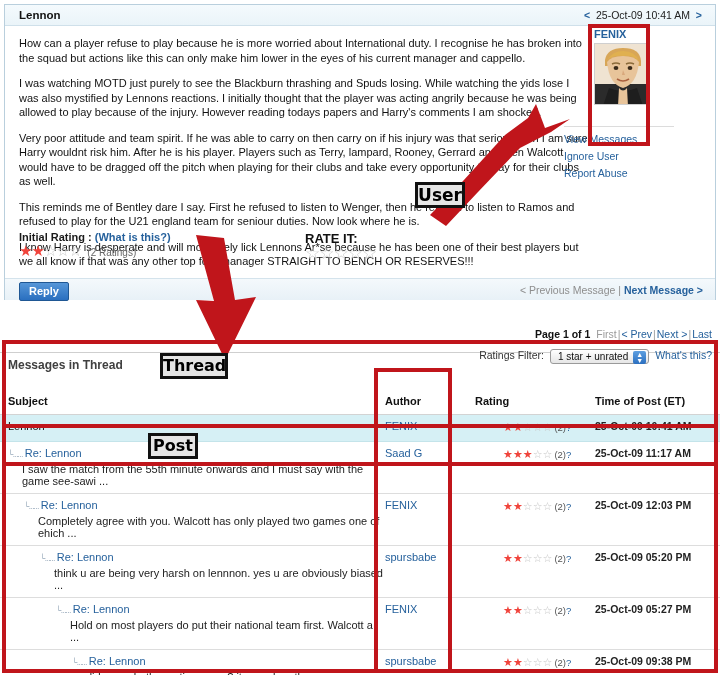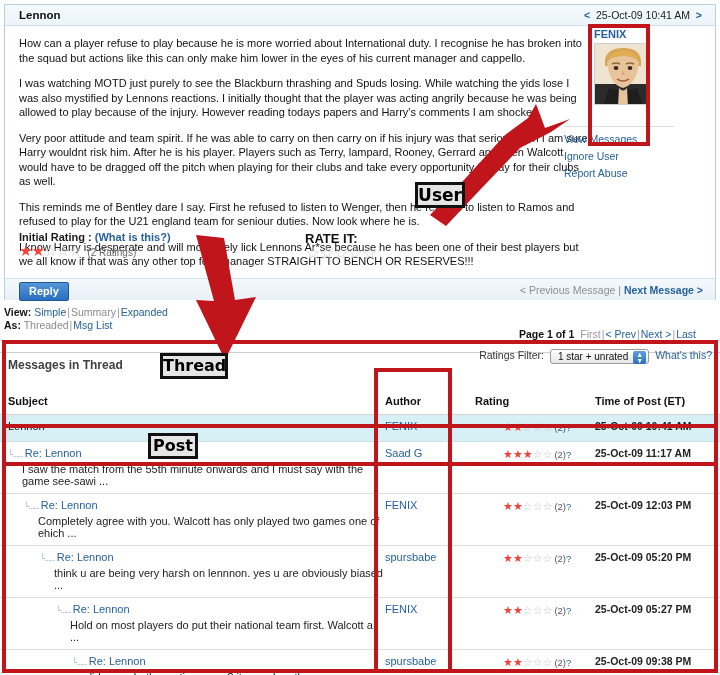--- a/index.html
+++ b/index.html
@@ -97,21 +97,21 @@
     position: absolute; left: 4px; top: 306px;
     font-size: 10.5px; line-height: 12.5px;
   }
   .viewas b { color: #111; }
   .viewas a { color: #26619c; text-decoration: none; }
   .viewas .cur { color: #8a8a8a; }
   .viewas .sep { color: #9a9a9a; padding: 0 1px; }
 
   
   .pager {
-    position: absolute; right: 24px; top: 328px;
+    position: absolute; right: 8px; top: 328px;
     font-size: 10.5px; white-space: nowrap; text-align: right;
   }
   .pager b { color: #111; }
   .pager a { color: #26619c; text-decoration: none; }
   .pager .dim { color: #9a9a9a; }
   .pager .sep { color: #9a9a9a; padding: 0 1px; }
 
   
   .profile {
     position: absolute; left: 594px; top: 28px; width: 110px;
@@ -286,30 +286,20 @@
       </svg>
     </div>
   </div>
 
   <div class="profile-links">
     <a href="#">View Messages</a>
     <a href="#">Ignore User</a>
     <a href="#">Report Abuse</a>
   </div>
 
-  <div class="viewas">
-    <div>
-      <b>View:</b>
-      <a href="#">Simple</a><span class="sep">|</span><span class="cur">Summary</span><span class="sep">|</span><a href="#">Expanded</a>
-    </div>
-    <div>
-      <b>As:</b>
-      <span class="cur">Threaded</span><span class="sep">|</span><a href="#">Msg List</a>
-    </div>
-  </div>
 
   <div class="pager">
     <b>Page 1 of 1</b>
     &nbsp;<span class="dim">First</span><span class="sep">|</span><a href="#">&lt; Prev</a><span class="sep">|</span><a href="#">Next &gt;</a><span class="sep">|</span><a href="#">Last</a>
   </div>
 
   <div class="thread-panel">
     <div class="thread-title">Messages in Thread</div>
 
     <div class="ratings-filter">

